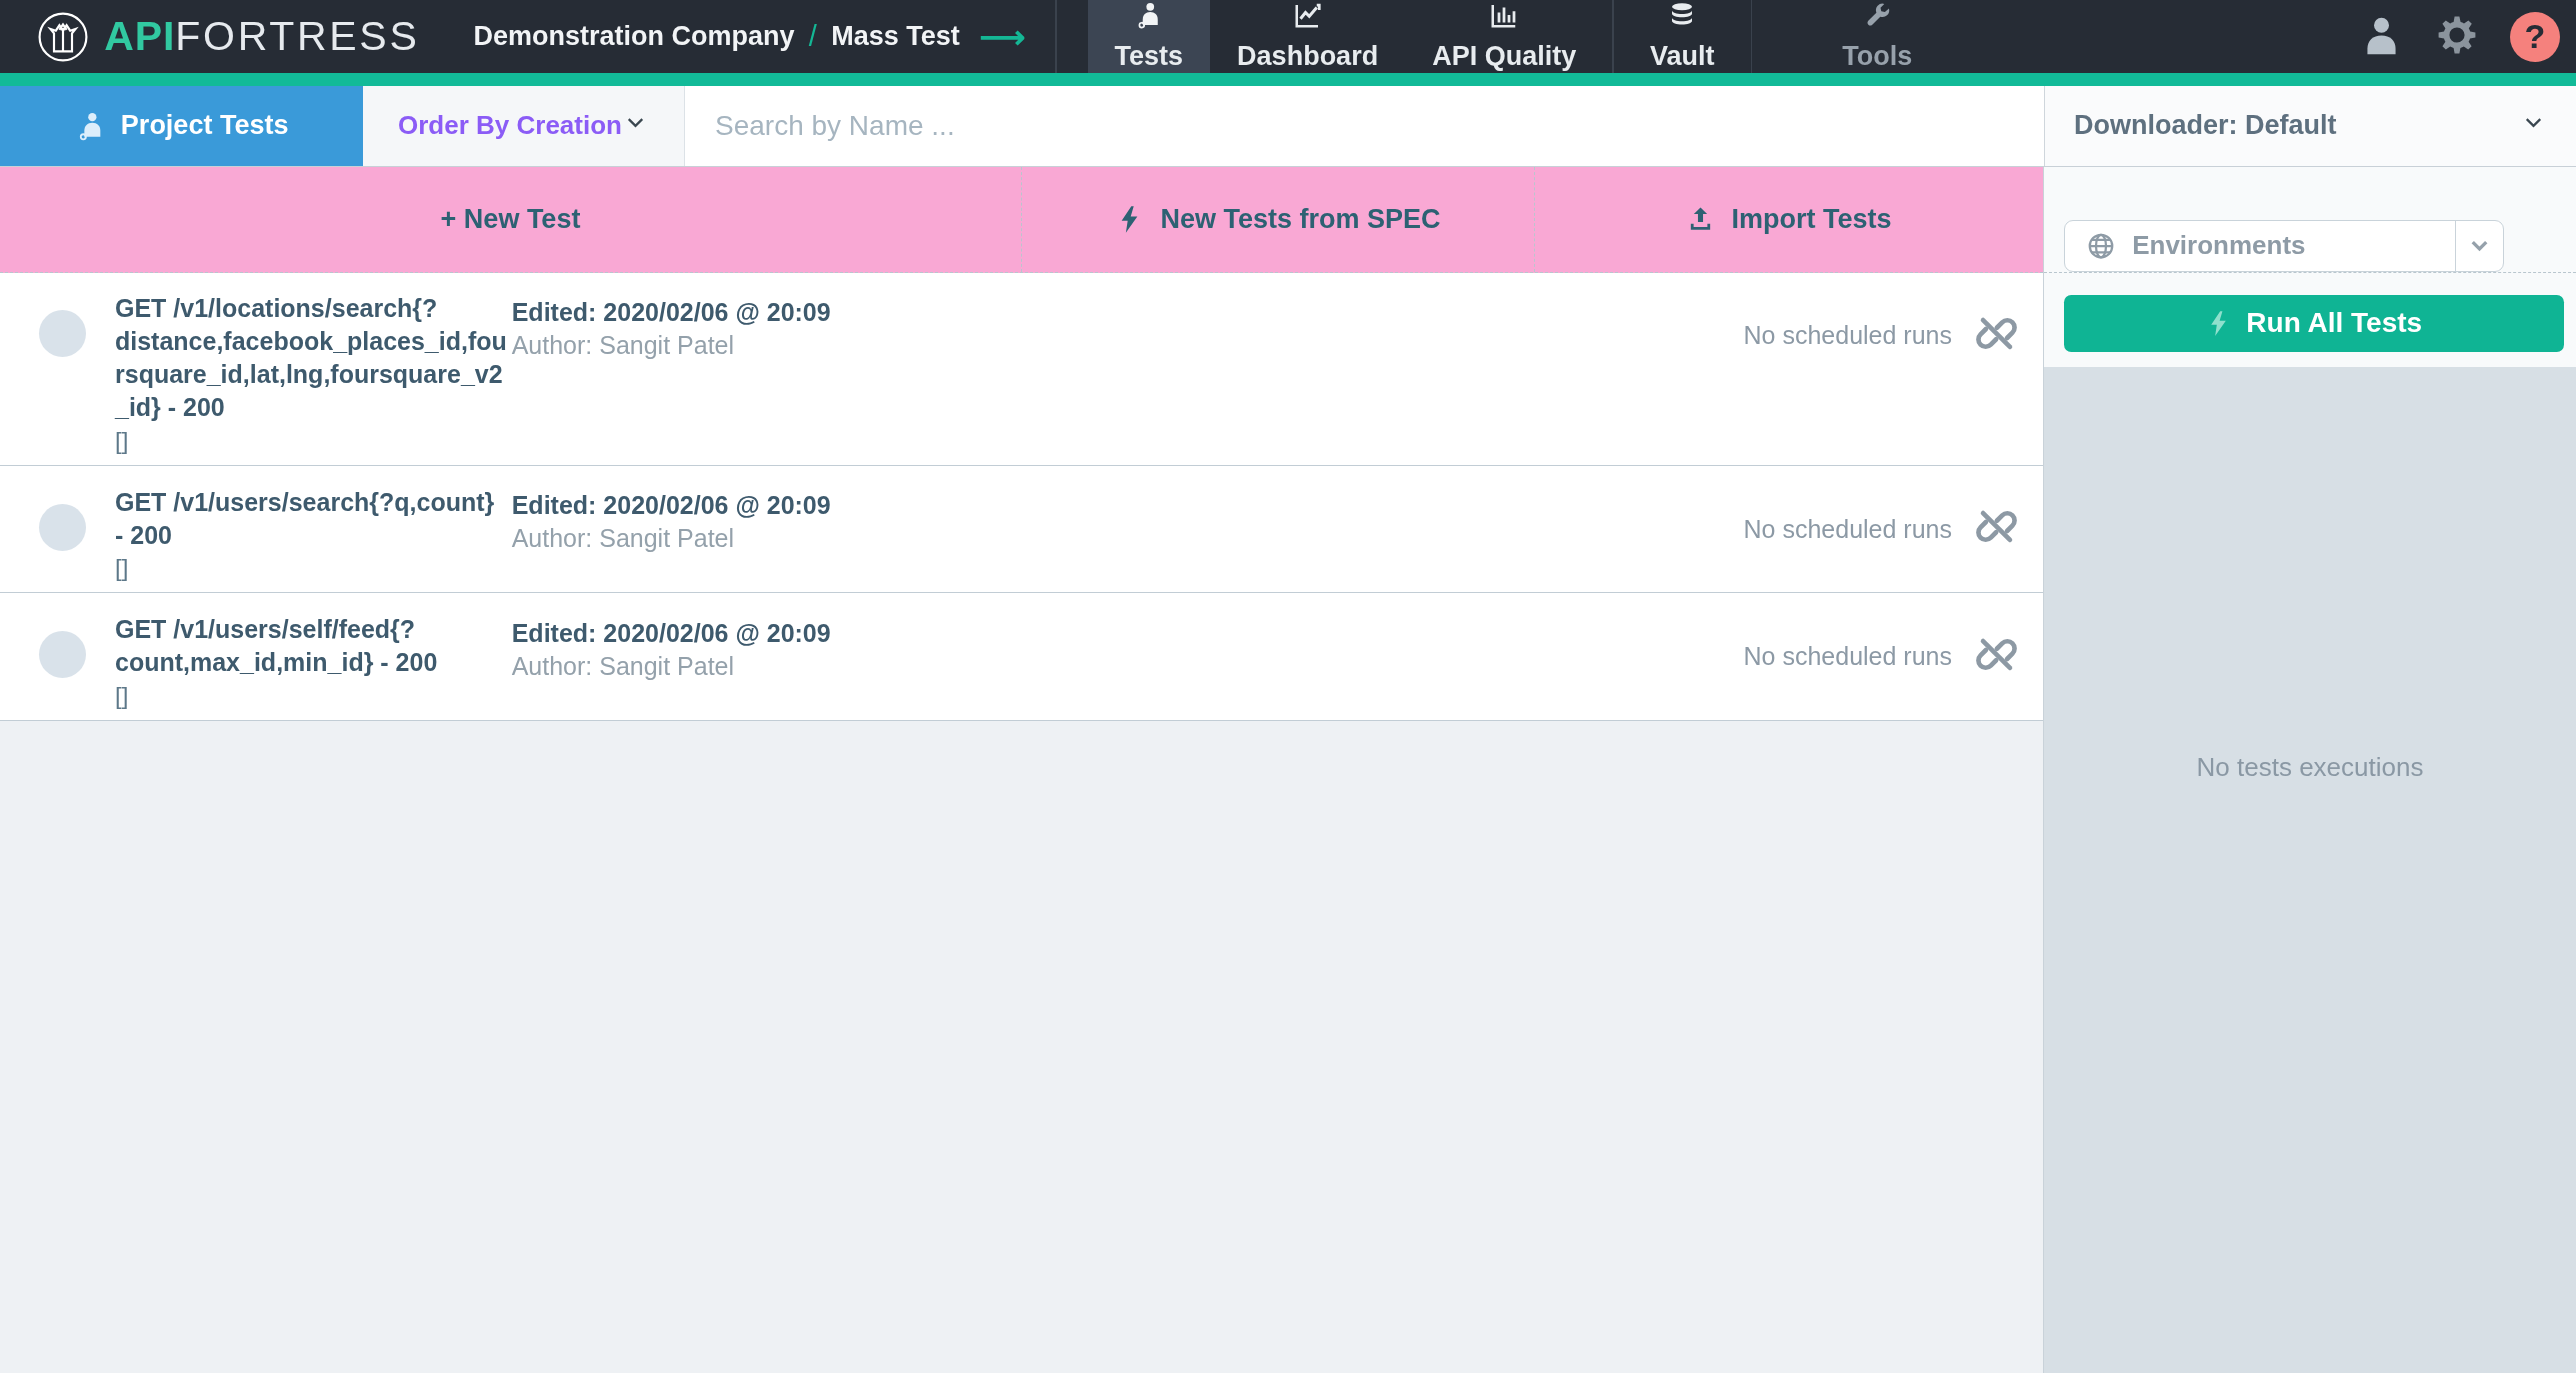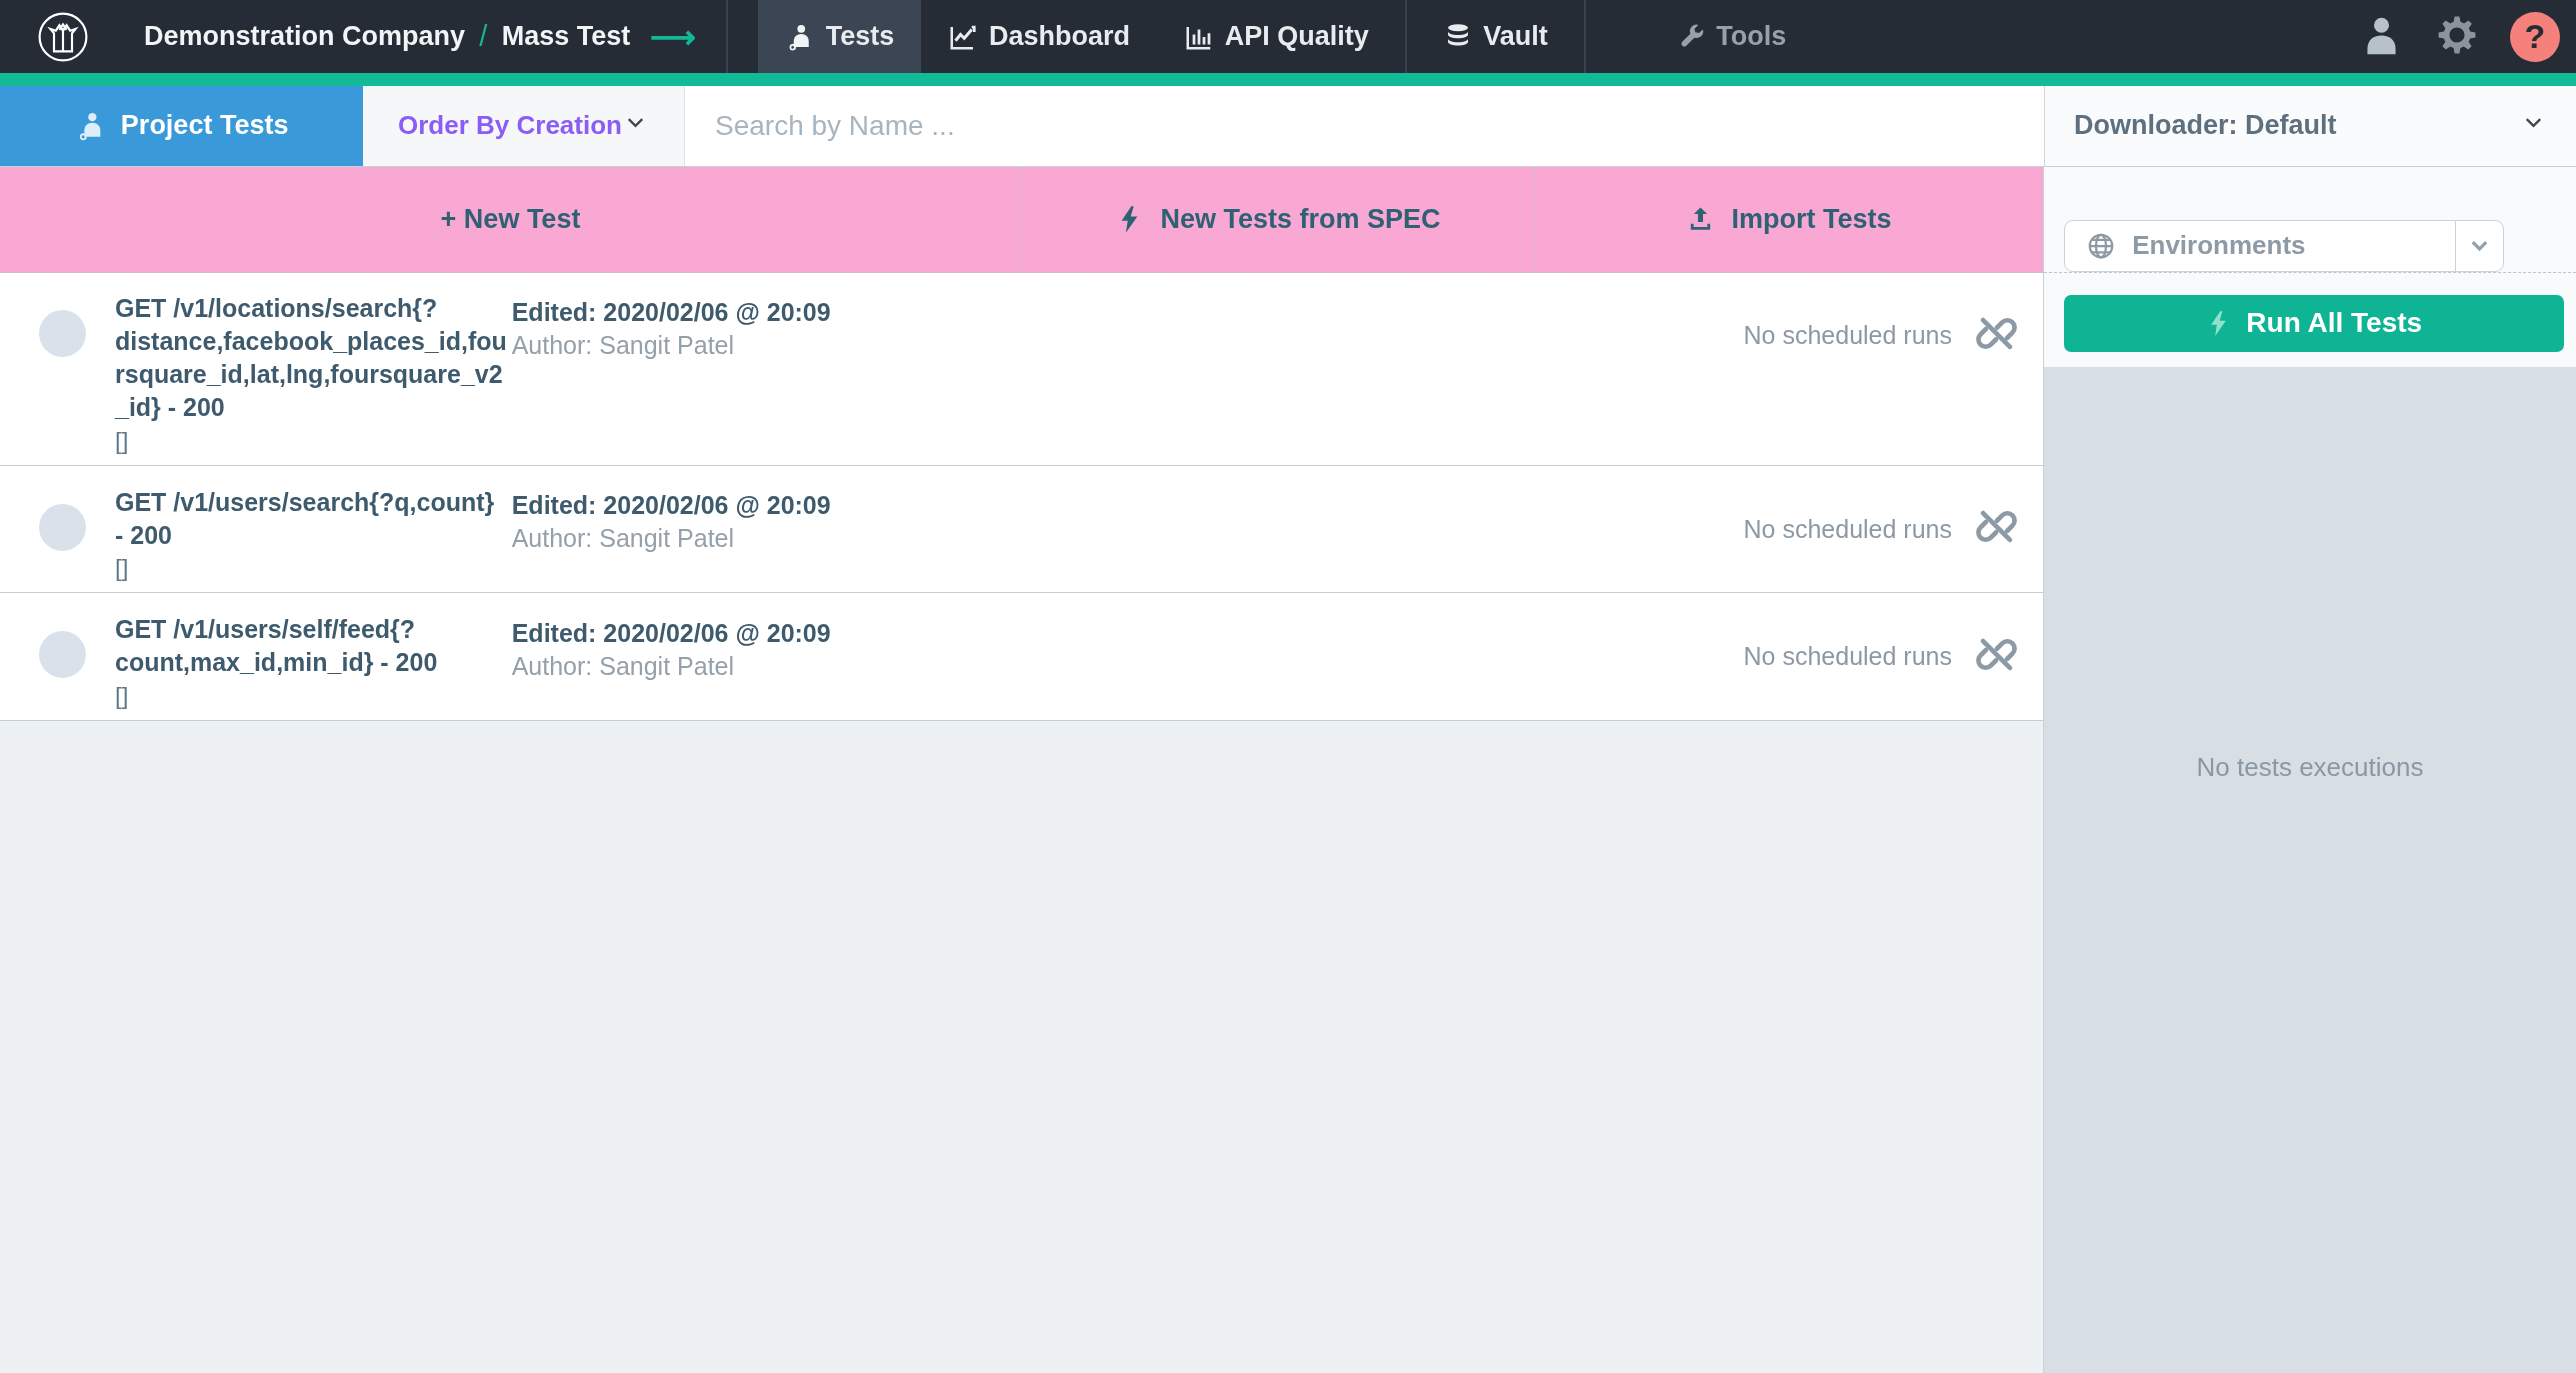--- a/index.html
+++ b/index.html
@@ -12,21 +12,21 @@
   .logo { display:flex; align-items:center; margin-left:36px; }
   .logo-badge { width:54px; height:54px; }
   .brand { margin-left:14.3px; font-size:41px; letter-spacing:0.9px; }
   .brand .b1 { color:#31c9a1; font-weight:bold; }
   .brand .b2 { color:#e6eaee; font-weight:300; letter-spacing:2.7px; }
   .crumb { display:flex; align-items:center; margin-left:54px; font-size:27px; font-weight:bold; color:#f2f4f6; gap:14.3px; }
   .crumb .sep { color:#14b795; font-weight:normal; font-size:29px; }
   .crumb .arrow { color:#14b795; font-size:32px; font-weight:bold; margin-left:5.4px; }
   .nav-div { width:1.8px; height:73px; background:#3a424d; margin:0 9px; }
   .nav-tabs { display:flex; align-items:stretch; height:73px; margin-left:21.5px; }
-  .nav-tab { display:flex; align-items:center; gap:10.7px; padding:0 27px; color:#e8ecef; font-size:27px; font-weight:bold; }
+  .nav-tab { display:flex; align-items:center; gap:10.7px; padding:0 27px; color:#e8ecef; font-size:27px; font-weight:bold;flex-direction:column; }
   .nav-tab.active { background:#3c4553; }
   .nav-tab.muted { color:#97a1ab; margin-left:54px;justify-content:center; }
   .nav-tab svg { width:30px; height:30px; }
   .nav-right { margin-left:auto; display:flex; align-items:center; gap:29px; margin-right:16px; }
   .icon-person svg { width:45px; height:45px; }
   .icon-gear svg { width:48px; height:48px; }
   .help-bubble { width:50px; height:50px; border-radius:50%; background:#f5817d; color:#262c35;
                  font-size:34px; font-weight:bold; display:flex; align-items:center; justify-content:center; }
 
   
@@ -88,20 +88,21 @@
 </head>
 <body>
 
 <header class="navbar">
   <div class="logo">
     <svg class="logo-badge" viewBox="0 0 60 60" fill="none" stroke="#ffffff" stroke-width="2.4">
       <circle cx="30" cy="30" r="26"></circle>
       <path d="M20 46 V26 l-4 -5 6 2 4 -6 4 6 4 -6 4 6 6 -2 -4 5 v20 z" fill="none"></path>
       <path d="M30 46 V20 M26 22 l4 -6 4 6"></path>
     </svg>
+    <div class="brand"><span class="b1">API</span><span class="b2">FORTRESS</span></div>
   </div>
 
   <div class="crumb">
     <span>Demonstration Company</span>
     <span class="sep">/</span>
     <span>Mass Test</span>
     <span class="arrow">⟶</span>
   </div>
 
   <div class="nav-div" style="margin-left:30px"></div>

